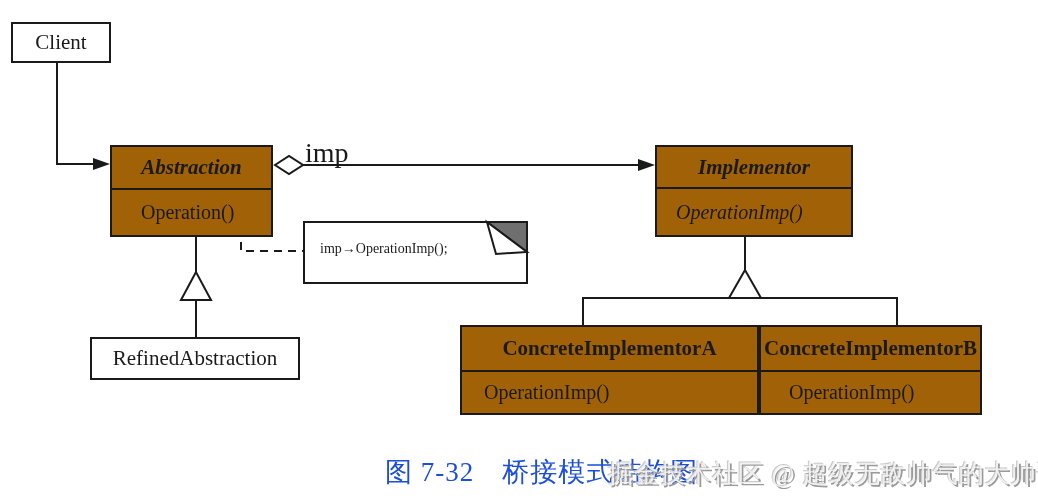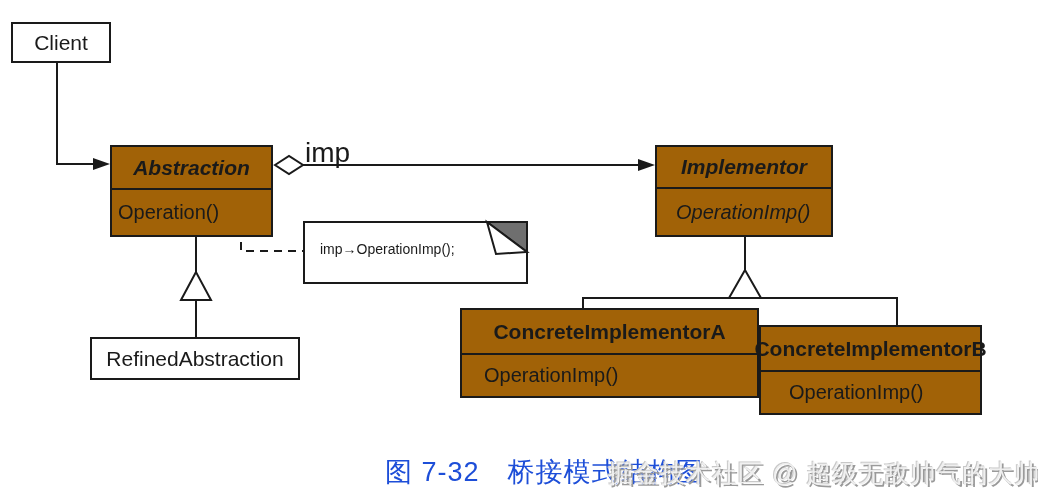--- a/index.html
+++ b/index.html
@@ -5,21 +5,21 @@
   html, body {
     margin: 0;
     padding: 0;
     background: #ffffff;
   }
   #canvas {
     position: relative;
     width: 1038px;
     height: 499px;
     background: #ffffff;
-    font-family: Liberation Sans, sans-serif;
+    font-family: Liberation Serif, serif;
     color: #1a1a1a;
     overflow: hidden;
   }
   #wires {
     position: absolute;
     left: 0; top: 0;
     z-index: 1;
     pointer-events: none;
   }
   .uml-class {
@@ -134,37 +134,37 @@
       <polygon points="487,222 527,252 496,254" fill="#ffffff" stroke="#1a1a1a" stroke-width="2"></polygon>
     </g>
   </svg>
 
   <div class="simple-box" style="left:11px; top:22px; width:100px; height:41px;">
     <span>Client</span>
   </div>
 
   <div class="uml-class" style="left:110px; top:145px; width:163px; height:92px;">
     <div class="hdr italic" style="height:41px;">Abstraction</div>
-    <div class="bdy" style="padding-left:6px;">Operation()</div>
+    <div class="bdy" style="padding-left:29px;">Operation()</div>
   </div>
 
   <div class="edge-label" style="left:305px; top:137px;">imp</div>
 
-  <div class="uml-class" style="left:655px; top:145px; width:178px; height:92px;">
+  <div class="uml-class" style="left:655px; top:145px; width:198px; height:92px;">
     <div class="hdr italic" style="height:40px;">Implementor</div>
     <div class="bdy italic" style="padding-left:19px;">OperationImp()</div>
   </div>
 
   <div class="note-text" style="left:320px; top:241px;">imp→OperationImp();</div>
 
   <div class="simple-box" style="left:90px; top:337px; width:210px; height:43px;">
     <span>RefinedAbstraction</span>
   </div>
 
-  <div class="uml-class" style="left:460px; top:308px; width:299px; height:90px;">
+  <div class="uml-class" style="left:460px; top:325px; width:299px; height:90px;">
     <div class="hdr" style="height:43px;">ConcreteImplementorA</div>
     <div class="bdy" style="padding-left:22px;">OperationImp()</div>
   </div>
 
   <div class="uml-class" style="left:759px; top:325px; width:223px; height:90px;">
     <div class="hdr" style="height:43px;">ConcreteImplementorB</div>
     <div class="bdy" style="padding-left:28px;">OperationImp()</div>
   </div>
 
   <div class="caption" style="left:385px; top:454px;">图 7-32　桥接模式结构图</div>

